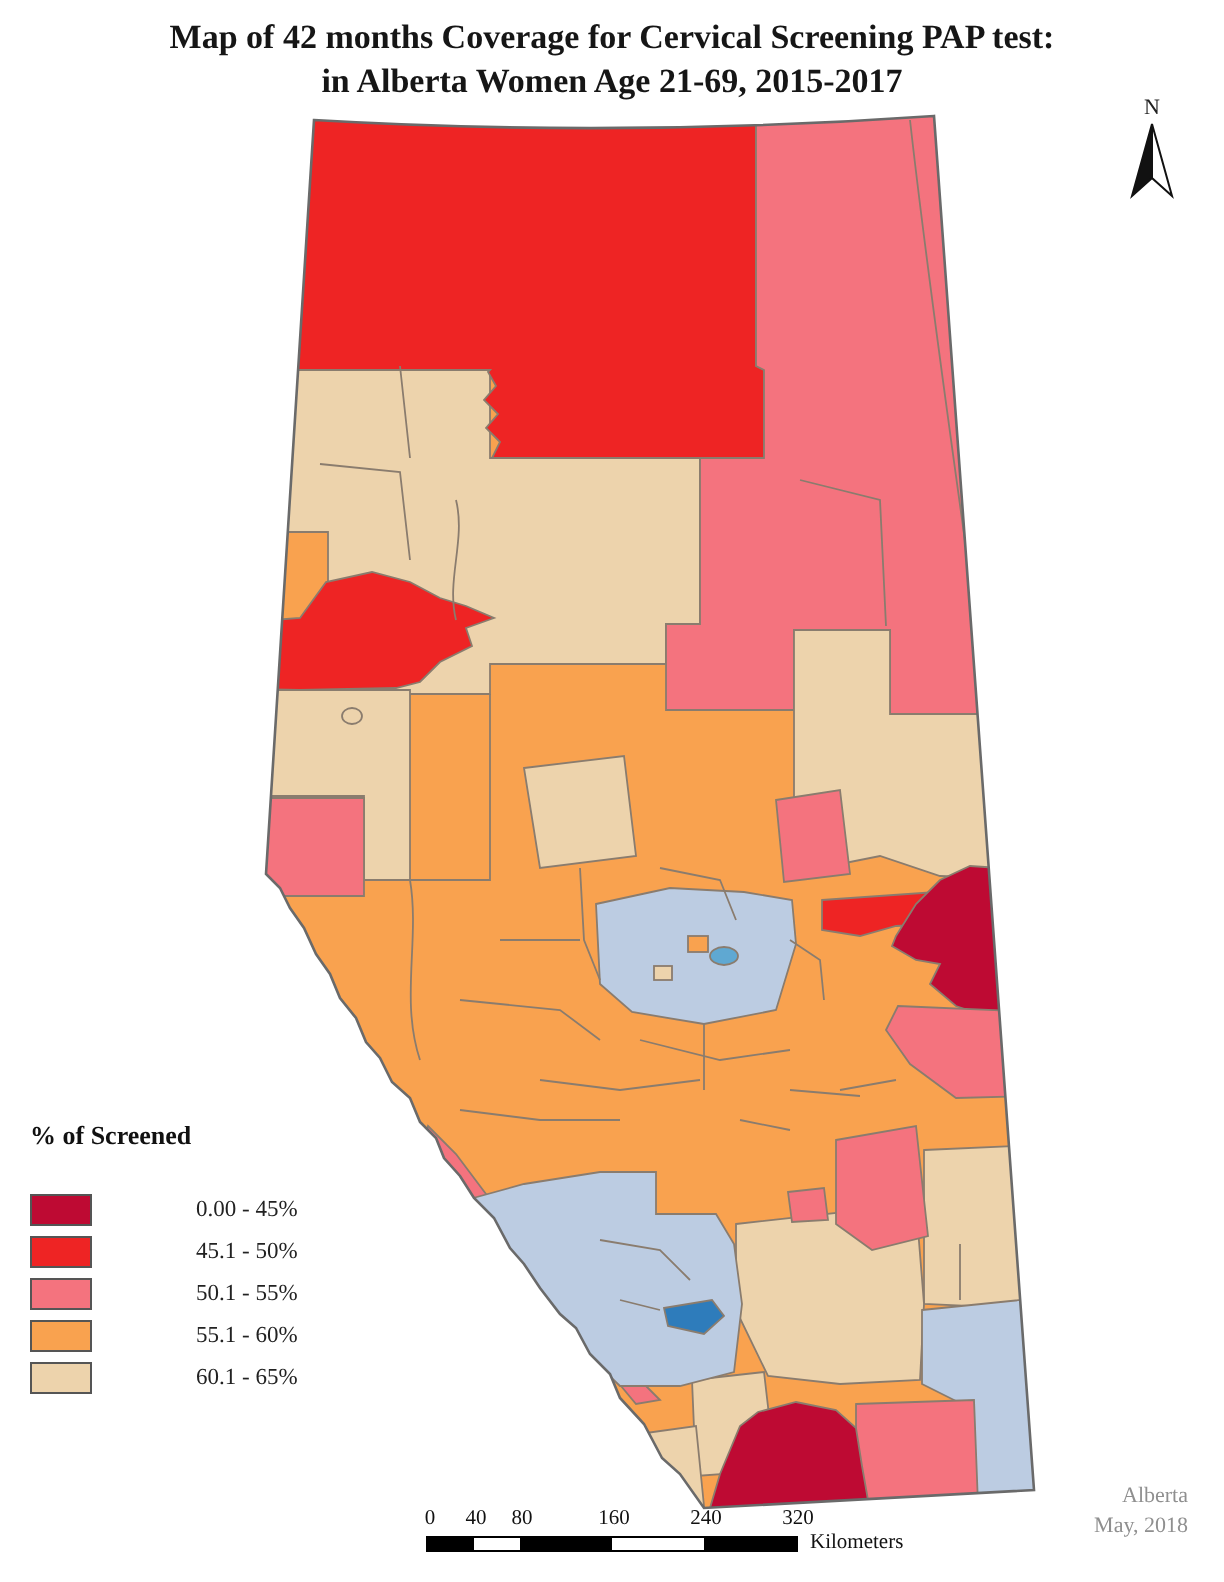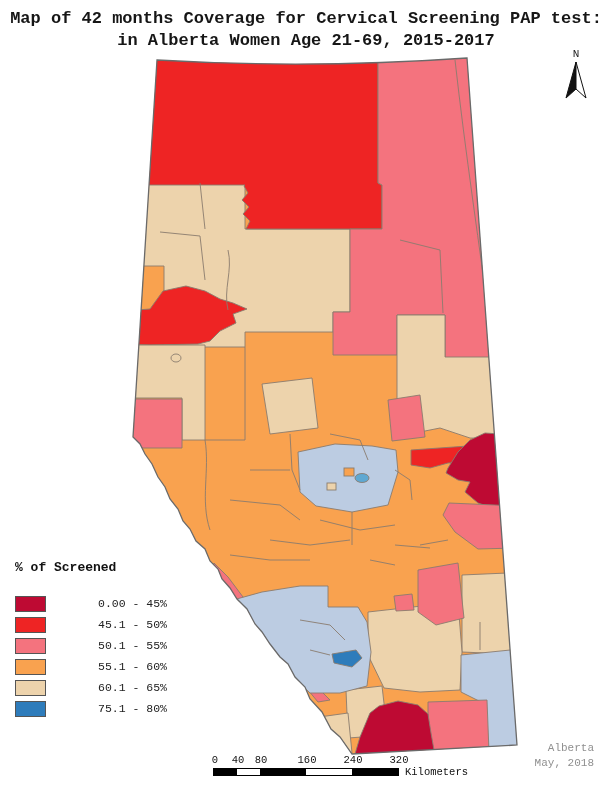--- a/index.html
+++ b/index.html
@@ -1,17 +1,17 @@
 <!DOCTYPE html>
 <html><head>
 <meta charset="utf-8">
 <style>
   html,body{margin:0;padding:0;background:#fff;}
   .page{position:relative;width:612px;height:791px;background:#ffffff;overflow:hidden;
-        font-family:Liberation Mono, monospace;}
+        font-family:Liberation Serif, serif;}
   .title{position:absolute;top:8px;left:0;width:612px;text-align:center;
          font-size:17px;font-weight:bold;color:#161616;line-height:22px;}
   .map-svg{position:absolute;left:0;top:0;}
   .north{position:absolute;left:560px;top:48px;width:32px;text-align:center;}
   .north .n-label{font-size:11px;color:#222;display:block;margin-bottom:1px;}
   .legend{position:absolute;left:15px;top:560px;}
   .legend-title{font-size:13px;font-weight:bold;color:#111;margin-bottom:18px;}
   .legend-row{display:flex;align-items:center;height:21px;}
   .legend-row svg{display:block;margin-right:9px;}
   .legend-label{font-size:11.5px;color:#222;padding-left:43px;}
@@ -132,26 +132,20 @@
           <rect x="0.5" y="0.5" width="30" height="15" stroke="#555" fill="#f9a24f"></rect>
         </svg>
       <span class="legend-label">55.1 - 60%</span>
     </div>
     <div class="legend-row">
       <svg width="31" height="16">
           <rect x="0.5" y="0.5" width="30" height="15" stroke="#555" fill="#edd3ac"></rect>
         </svg>
       <span class="legend-label">60.1 - 65%</span>
     </div>
-    <div class="legend-row">
-      <svg width="31" height="16">
-          <rect x="0.5" y="0.5" width="30" height="15" stroke="#555" fill="#2e7cbb"></rect>
-        </svg>
-      <span class="legend-label">75.1 - 80%</span>
-    </div>
   </div>
 
   <div class="scalebar">
     <div class="sb-ticks">
       <span class="sb-tick" style="left:2px">0</span>
       <span class="sb-tick" style="left:25px">40</span>
       <span class="sb-tick" style="left:48px">80</span>
       <span class="sb-tick" style="left:94px">160</span>
       <span class="sb-tick" style="left:140px">240</span>
       <span class="sb-tick" style="left:186px">320</span>

